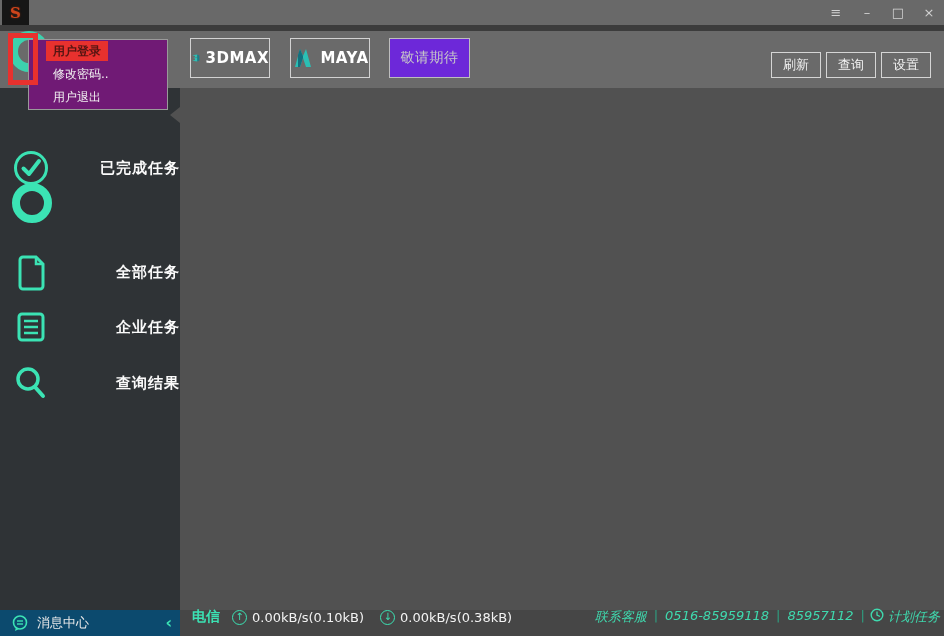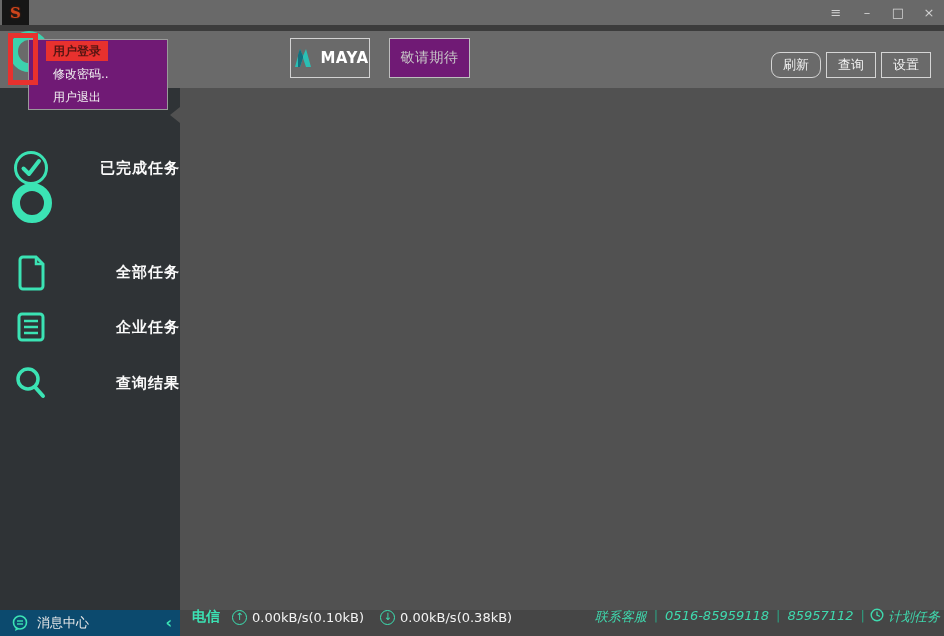--- a/index.html
+++ b/index.html
@@ -22,26 +22,26 @@
   .avatar-ring { position:absolute; left:9px; top:31px; width:40px; height:41px; border-radius:50%;
                  border:9px solid #3cd2ae; z-index:3; }
   .recharge-btn { position:absolute; left:54px; top:40px; width:42px; height:27px;
                   border:1px solid #e2e2e2; background:transparent; color:#fff; font-size:13px;
                   display:flex; align-items:center; justify-content:center; z-index:2; }
   .app-btn { position:absolute; top:38px; width:80px; height:40px; border:1px solid #d2d2d2;
              display:flex; align-items:center; justify-content:center; gap:5px;
              color:#fff; font-weight:bold; font-size:15px; letter-spacing:0.5px; }
   .app-btn.b3dmax { left:190px; }
   .app-btn.bmaya  { left:290px; }
-  .app-btn.bsoon  { left:389px; width:81px; background:#701a75; border-color:#bdbdbd;
+  .app-btn.bsoon  { left:389px; width:81px; background:#6d28d9; border-color:#bdbdbd;
                     color:#c8c8c8; font-weight:normal; font-size:14px; }
   .right-btn { position:absolute; top:52px; width:50px; height:26px; border:1px solid #d5d5d5;
                background:transparent; color:#f2f2f2; font-size:13px;
                display:flex; align-items:center; justify-content:center; }
-  .right-btn.refresh  { left:771px;border-radius:9px; }
+  .right-btn.refresh  { left:771px; }
   .right-btn.query    { left:826px; }
   .right-btn.settings { left:881px; }
 
   
   .sidebar { position:absolute; left:0; top:88px; width:180px; height:522px; background:#2f3336; }
   .side-ring { position:absolute; left:12px; top:95px; width:40px; height:40px; border-radius:50%;
                border:8px solid #3be3b4; z-index:1; }
   .side-item { position:absolute; left:0; width:180px; height:52px; display:flex; align-items:center;
                gap:16px; padding-left:12px; cursor:default;justify-content:space-between; }
   .side-item .lbl { color:#fafafa; font-weight:bold; font-size:15px; letter-spacing:1px; }
@@ -94,20 +94,27 @@
       <span class="win-btn">×</span>
     </div>
   </div>
 
   <div class="sep-band"></div>
 
   <div class="toolbar"></div>
   <div class="avatar-ring"></div>
   <button class="recharge-btn">充值</button>
 
+  <div class="app-btn b3dmax">
+    <svg class="btn-logo" width="24" height="24" viewBox="0 0 24 24">
+      <polygon points="3,5 16,3 16,9 9,10 16,11 16,21 3,19 10,17 10,13 5,12 10,11 10,7" fill="#2bbfb4"></polygon>
+      <polygon points="16,3 21,6 21,18 16,21" fill="#177f8c"></polygon>
+    </svg>
+    <span>3DMAX</span>
+  </div>
 
   <div class="app-btn bmaya">
     <svg class="btn-logo" width="24" height="24" viewBox="0 0 24 24">
       <polygon points="4,21 9,3 12,10 15,3 20,21 15,21 12,12 9,21" fill="#2bbfb4"></polygon>
       <polygon points="9,3 12,10 12,12 9,21 7,21 7,9" fill="#12707e"></polygon>
     </svg>
     <span>MAYA</span>
   </div>
 
   <div class="app-btn bsoon">

